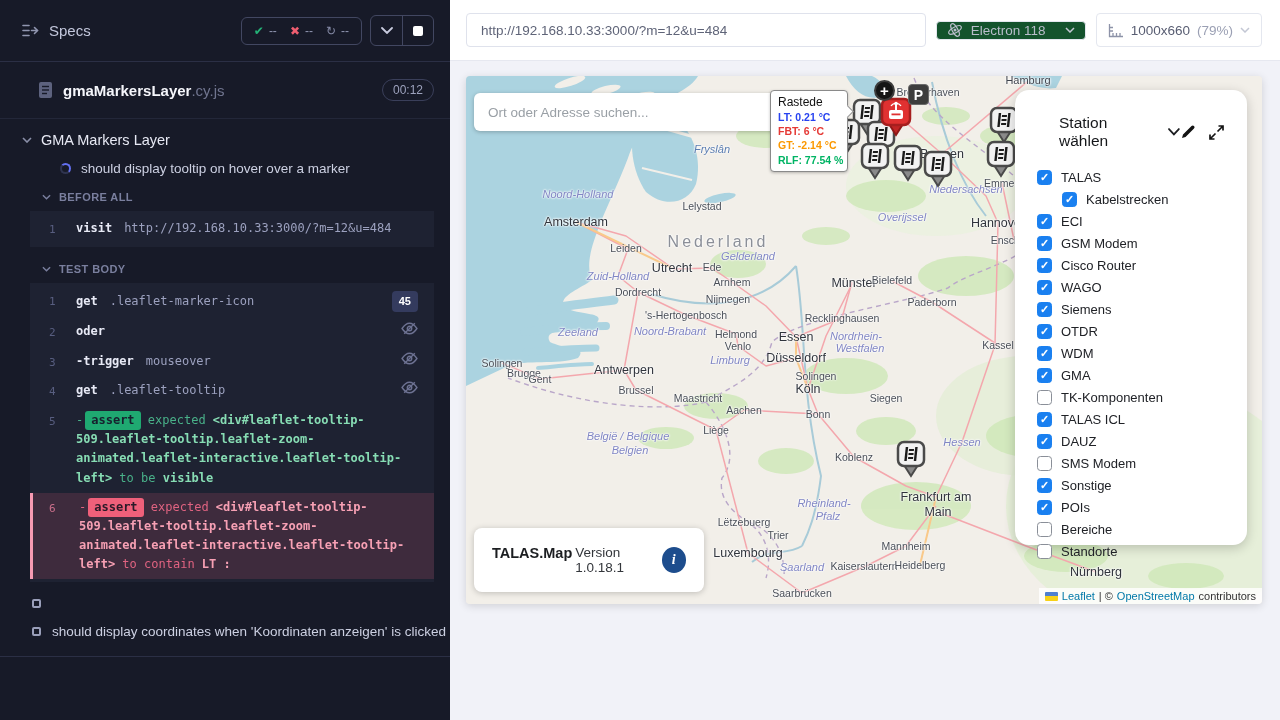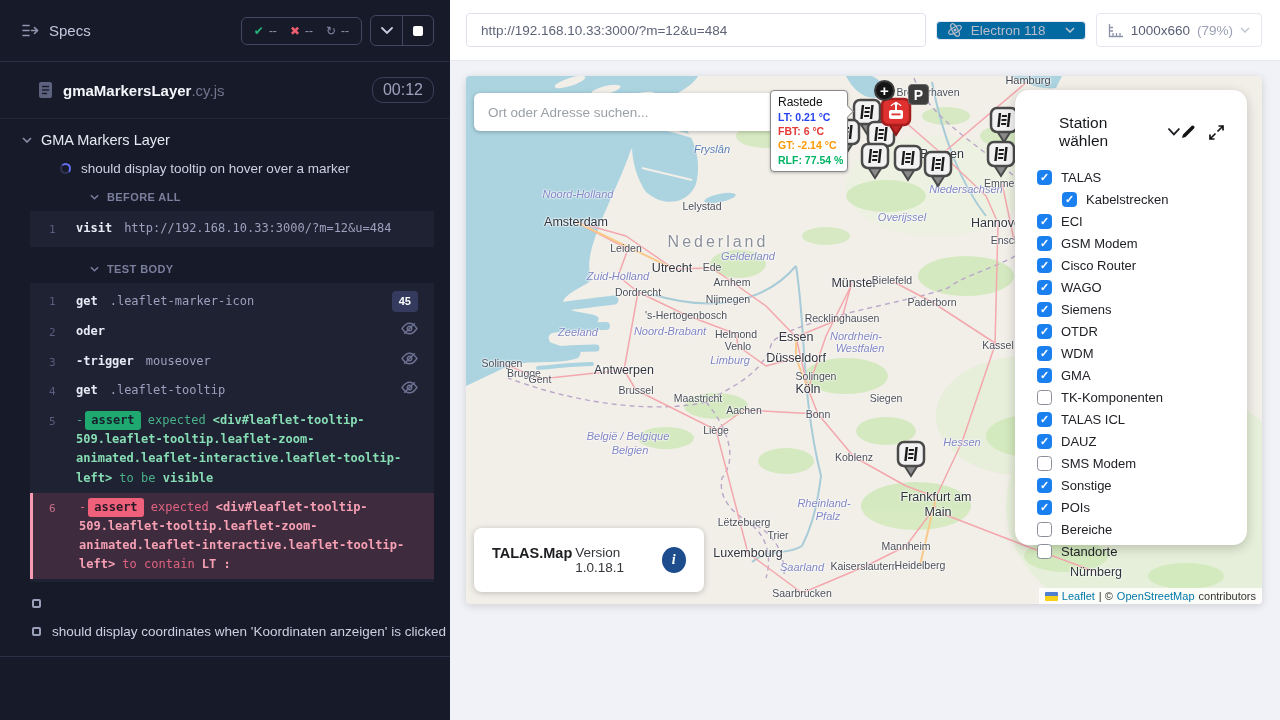--- a/index.html
+++ b/index.html
@@ -19,27 +19,27 @@
   .stat .ic { font-size:12px; line-height:1; }
   .stat.passed .ic { color:#24b377; } .stat.failed .ic { color:#ef5e70; } .stat.pending .ic { color:#858aa6; }
   .ctrl-box { display:flex; border:1px solid #424761; border-radius:6px; margin-left:8px; overflow:hidden; }
   .ctrl-btn { width:31px; height:29px; display:flex; align-items:center; justify-content:center; background:none; border:none; cursor:pointer; }
   .ctrl-btn + .ctrl-btn { border-left:1px solid #424761; }
   .stop-sq { width:10px; height:10px; background:#fff; border-radius:2px; }
 
   .spec-row { height:57px; flex:none; display:flex; align-items:center; padding:0 16px 0 38px; border-bottom:1px solid #232739; }
   .spec-name { font-weight:bold; color:#f5f6fb; font-size:15px; margin-left:10px; }
   .spec-ext { color:#70758f; font-size:15px; }
-  .duration { margin-left:auto; border:1px solid #3a3f5a; color:#9da2bd; font-size:16px; padding:3px 10px; border-radius:11px; }
+  .duration { margin-left:auto; border:1px solid #3a3f5a; color:#9da2bd; font-size:12px; padding:3px 10px; border-radius:11px; }
 
   .tree { flex:1; overflow:hidden; }
   .suite-row { padding:13px 0 0 22px; display:flex; gap:9px; align-items:center; color:#e7e9f4; font-size:14.5px; cursor:pointer; }
   .test-row { padding:13px 0 0 60px; display:flex; gap:10px; align-items:center; color:#ccd0e2; font-size:13.5px; cursor:pointer; }
   .spinner { width:11px; height:11px; border-radius:50%; border:2.5px solid #2f3450; border-top-color:#6370f1; border-right-color:#6370f1; flex:none; }
-  .section-label { padding:15px 17px 7px 42px; display:flex; gap:8px; align-items:center; color:#7a7f9e; font-size:11px; font-weight:bold; letter-spacing:.4px; cursor:pointer;margin-left:48px; }
+  .section-label { padding:15px 17px 7px 42px; display:flex; gap:8px; align-items:center; color:#7a7f9e; font-size:11px; font-weight:bold; letter-spacing:.4px; cursor:pointer; }
   .cmd-block { background:#1e2232; margin:1px 16px 1px 30px; padding:3px 0; }
   .cmd-row { display:flex; padding:5px 8px 5px 0; font-family:"DejaVu Sans Mono", monospace; font-size:12px; line-height:1.6; }
   .cmd-num { width:46px; flex:none; padding-left:19px; color:#585e80; font-size:11px; padding-top:2px; }
   .cmd-main { flex:1; display:flex; gap:12px; align-items:baseline; }
   .cmd-method { font-weight:bold; color:#e8eaf6; }
   .cmd-msg { color:#9ca1bf; }
   .cmd-right { margin-left:auto; display:flex; align-items:center; padding-right:8px; flex:none; }
   .count-badge { background:#343b5e; color:#fff; font-weight:bold; font-size:11px; border-radius:4px; padding:2px 7px; font-family:"Liberation Sans",sans-serif; }
   .assert-text { flex:1; padding-right:14px; overflow-wrap:anywhere; }
   .a-dash { margin-right:2px; }
@@ -57,21 +57,21 @@
   .bottom-divider { border-top:1px solid #2b2f45; margin-top:17px; }
   .chev { flex:none; }
 
   
   .stage { flex:1; display:flex; flex-direction:column; background:#f1f2f8; }
   .topbar { height:61px; flex:none; background:#fff; border-bottom:1px solid #e6e8f0;
     display:flex; align-items:center; padding:0 18px 0 16px; gap:10px; }
   .url-box { flex:1; height:34px; border:1px solid #dfe2ec; border-radius:4px; display:flex; align-items:center;
     padding:0 14px; font-size:13.5px; color:#5f6478; background:#fff; }
   .browser-box { width:150px; height:19px; border:1px solid #e4e7ef; border-radius:4px; display:flex; align-items:center;
-    gap:8px; padding:0 10px; color:#b9bdcb; font-size:13.5px; background:#0369a1; cursor:pointer; }
+    gap:8px; padding:0 10px; color:#b9bdcb; font-size:13.5px; background:#14532d; cursor:pointer; }
   .viewport-box { height:34px; border:1px solid #e4e7ef; border-radius:4px; display:flex; align-items:center;
     gap:7px; padding:0 11px; font-size:13.5px; color:#585d72; background:#fff; cursor:pointer; }
   .vp-zoom { color:#9ba0b4; }
   .box-chev { margin-left:auto; }
 
   .aut-wrap { flex:1; position:relative; }
   .map { position:absolute; left:16px; top:15px; width:796px; height:528px; border-radius:4px; overflow:hidden;
     background:#f2efe9; box-shadow:0 2px 8px rgba(0,0,0,.14); }
   .map-bg { position:absolute; left:0; top:0; }
 

